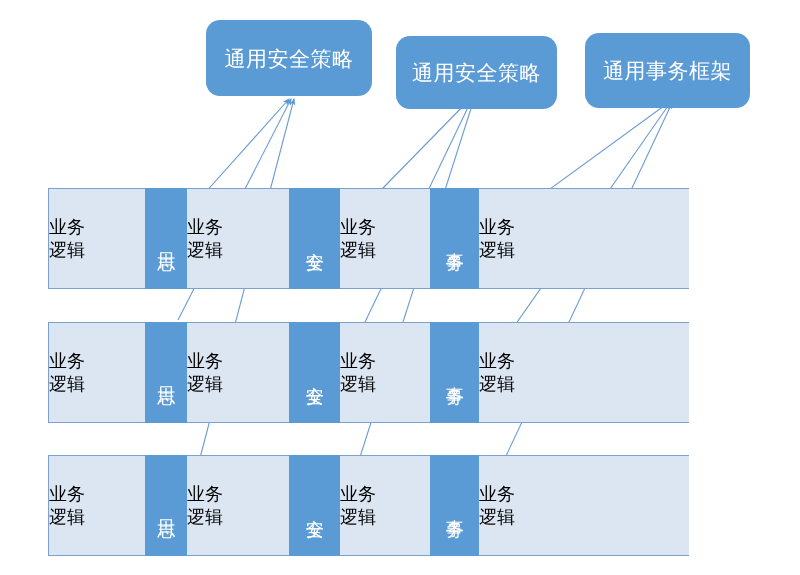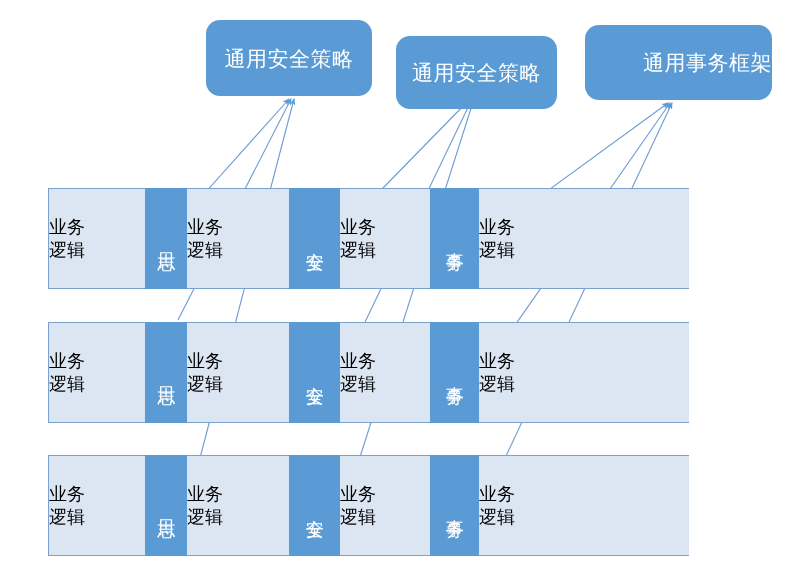--- a/index.html
+++ b/index.html
@@ -119,21 +119,21 @@
       </g>
   </svg>
 
   <div id="aspect-box-layer">
       <div class="aspect-box" style="left: 206px; top: 20px; width: 166px; height: 76px;">
         <span>通用安全策略</span>
       </div>
       <div class="aspect-box" style="left: 396px; top: 36px; width: 161px; height: 73px;">
         <span>通用安全策略</span>
       </div>
-      <div class="aspect-box" style="left: 585px; top: 25px; width: 187px; height: 75px; justify-content: flex-end;">
+      <div class="aspect-box" style="left: 585px; top: 33px; width: 165px; height: 75px;">
         <span>通用事务框架</span>
       </div>
     </div>
 
   <div id="rows-layer">
       <div class="service-row" style="top: 188px;">
         <div class="cell biz" style="left: 0px; width: 96px;">
           <span class="lbl">业务逻辑</span>
         </div>
         <div class="cell aspect" style="left: 96px; width: 42px;">

